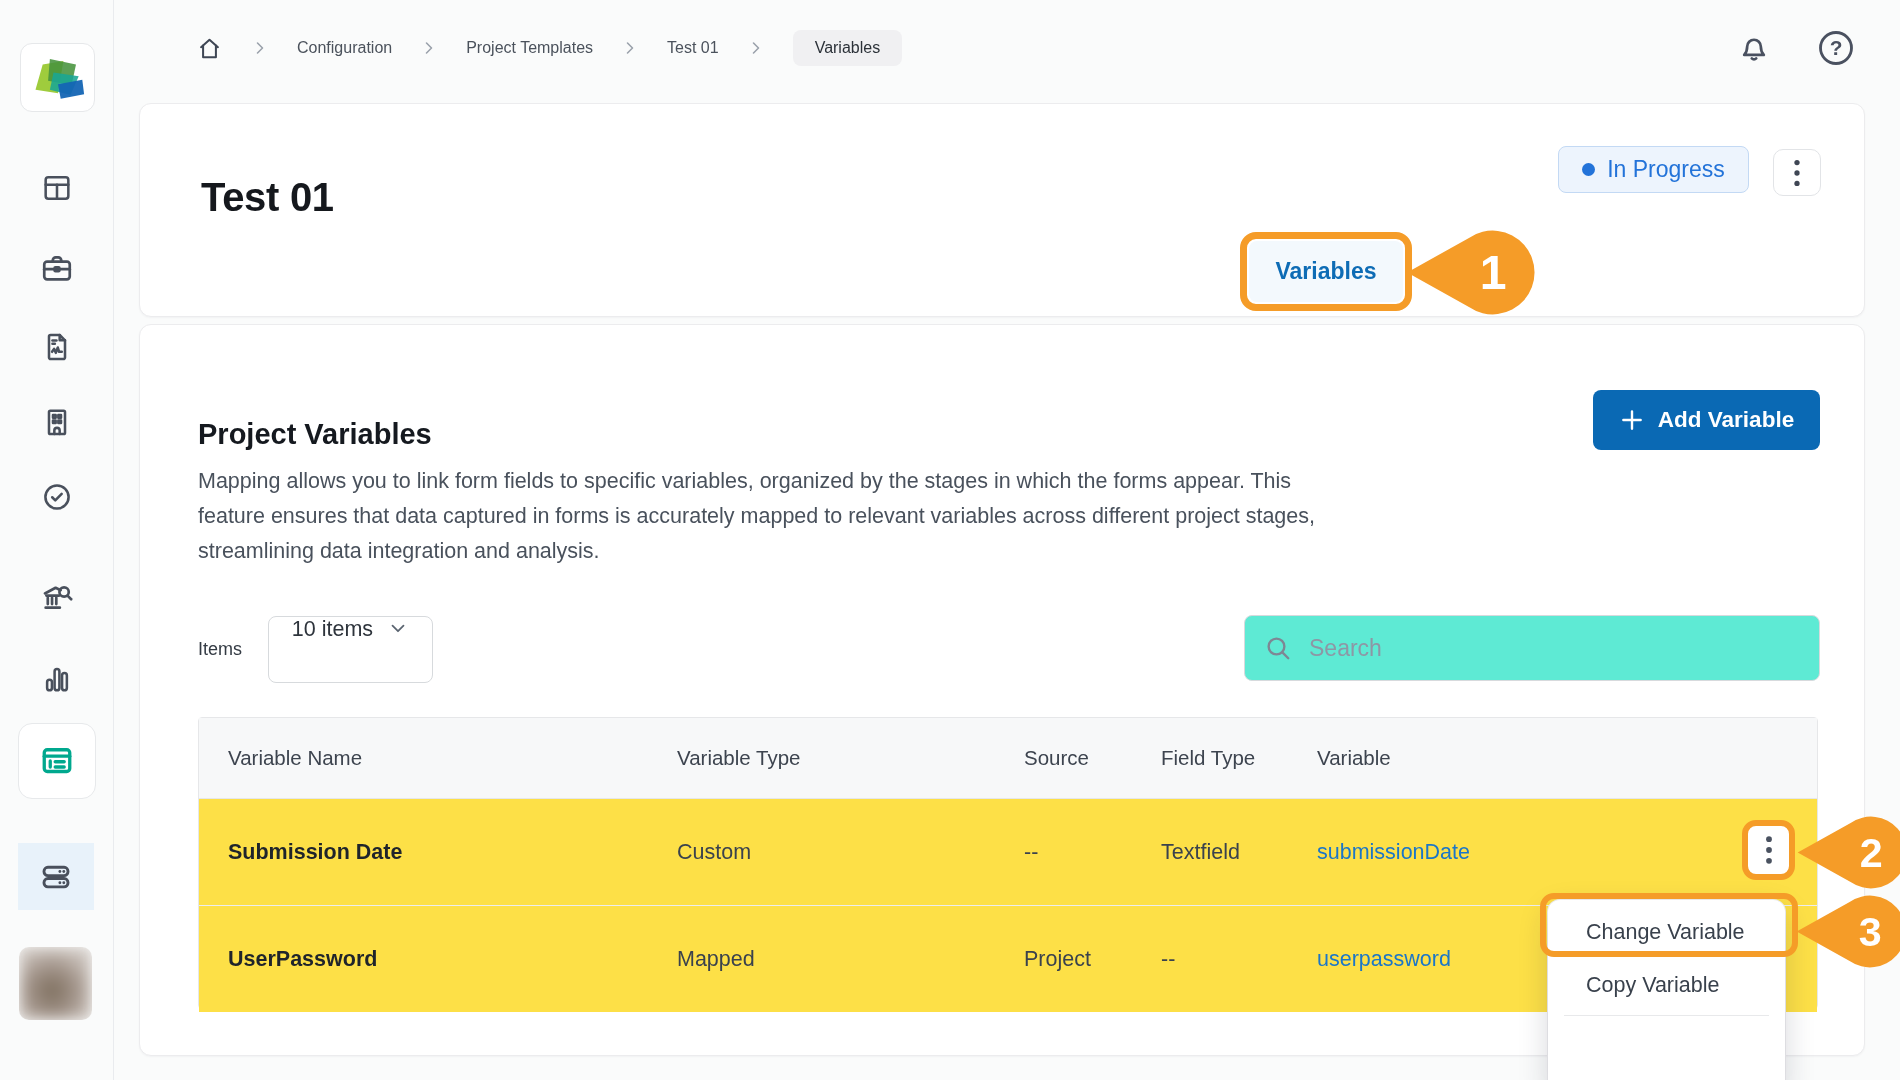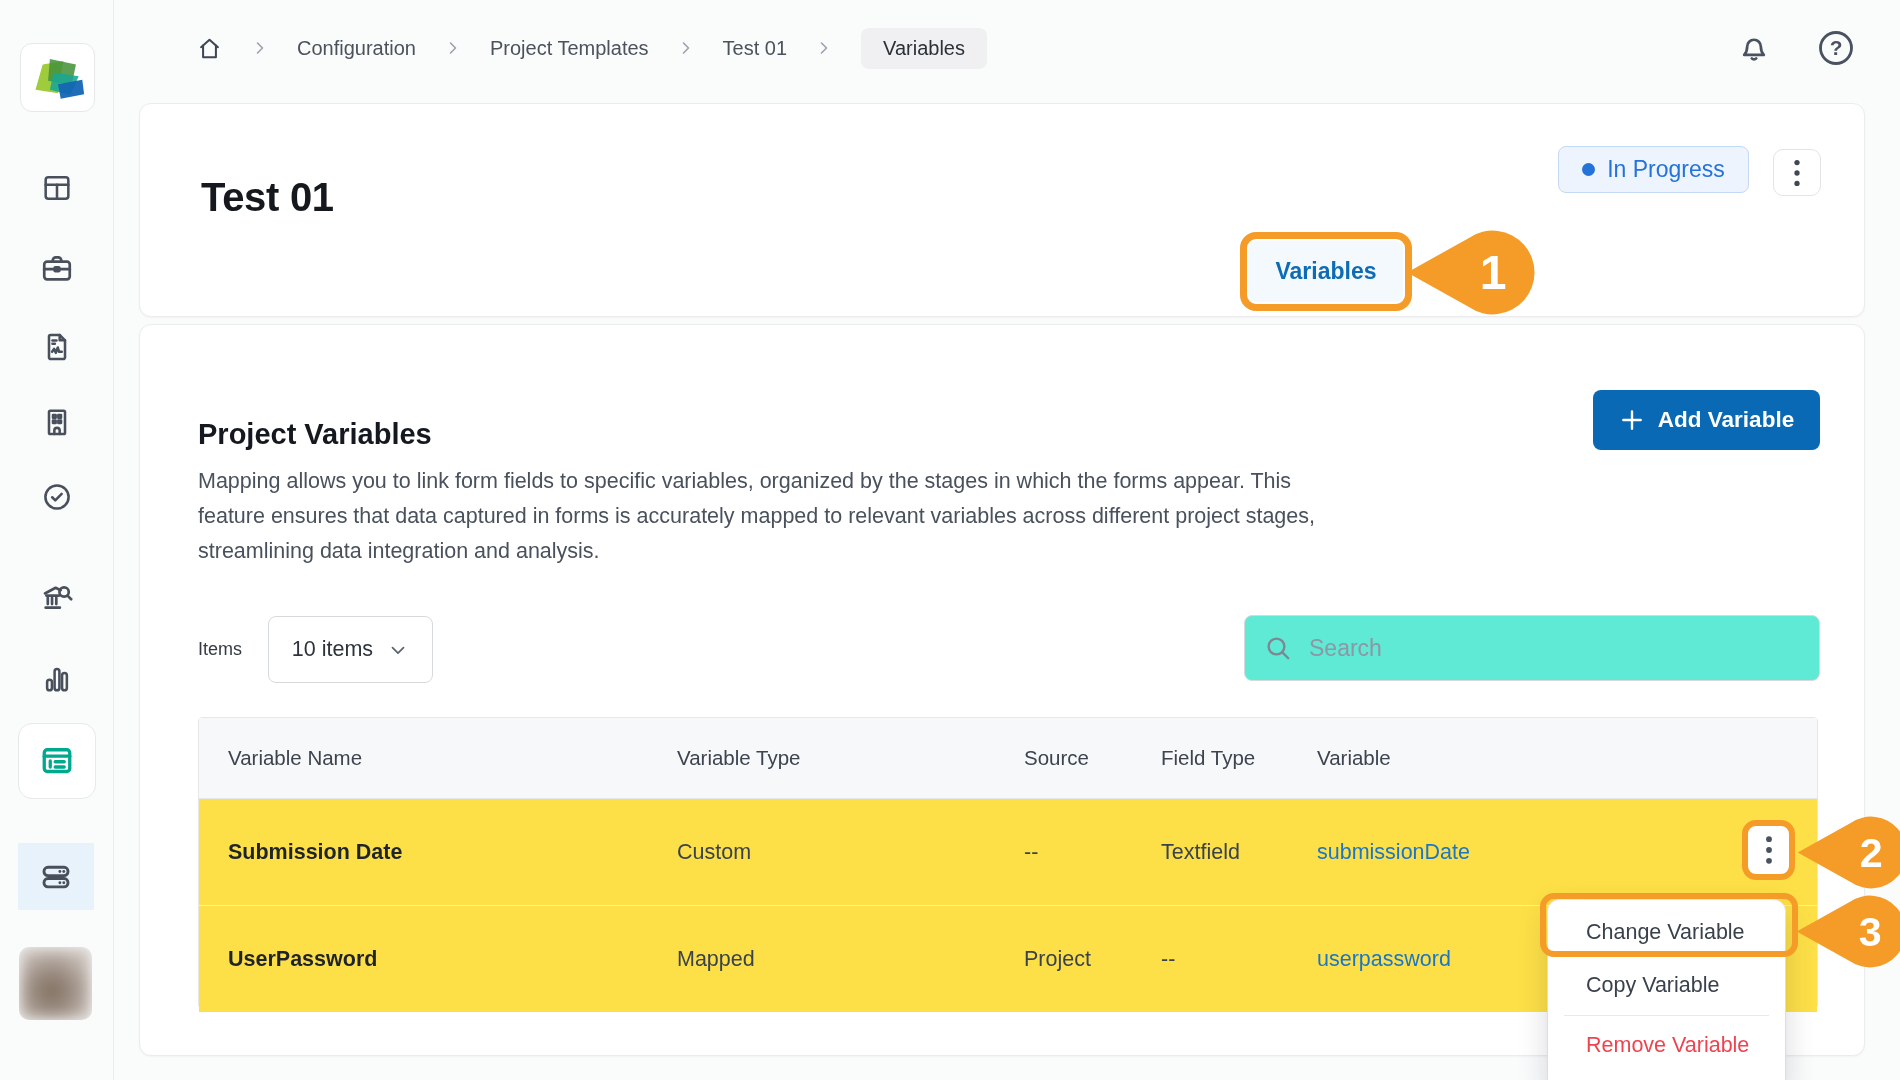--- a/index.html
+++ b/index.html
@@ -11,21 +11,21 @@
   .nav-item{position:absolute;left:37px;width:40px;height:40px;display:flex;align-items:center;justify-content:center;cursor:pointer;}
   .nav-card{position:absolute;left:18px;top:723px;width:76px;height:74px;background:#fff;border:1px solid #e7e9eb;border-radius:14px;display:flex;align-items:center;justify-content:center;cursor:pointer;}
   .nav-hl{position:absolute;left:18px;top:843px;width:76px;height:67px;background:#e8f2fa;display:flex;align-items:center;justify-content:center;cursor:pointer;}
   .avatar{position:absolute;left:19px;top:947px;width:73px;height:73px;border-radius:10px;overflow:hidden;cursor:pointer;}
   .avatar-blur{width:100%;height:100%;filter:blur(7px);
     background:radial-gradient(circle at 45% 60%,#7d6e5d,#a2948a 40%,#c6bdb6 68%,#d8d3cf 100%);}
   .icn{stroke:#49505c;stroke-width:1.9;fill:none;stroke-linecap:round;stroke-linejoin:round;}
   .icn-teal{stroke:#00A88E;stroke-width:2.2;fill:none;stroke-linecap:round;stroke-linejoin:round;}
   
   .breadcrumb{position:absolute;left:196px;top:24px;height:48px;display:flex;align-items:center;gap:27px;}
-  .crumb{font-size:20px;color:#4b525c;cursor:pointer;white-space:nowrap;}
+  .crumb{font-size:16px;color:#4b525c;cursor:pointer;white-space:nowrap;}
   .crumb-pill{background:#f0f0f2;border-radius:8px;padding:9px 22px;color:#2b3138;font-weight:500;}
   .topbtn{position:absolute;top:26px;width:44px;height:44px;display:flex;align-items:center;justify-content:center;cursor:pointer;}
   
   .card{position:absolute;background:#fff;border:1px solid #ececee;border-radius:12px;box-shadow:0 1px 2px rgba(20,30,50,.04);}
   .card1{left:139px;top:103px;width:1724px;height:212px;}
   .card2{left:139px;top:324px;width:1724px;height:730px;}
   .page-title{position:absolute;left:61px;top:44px;font-size:40px;font-weight:700;color:#15181d;letter-spacing:-.3px;}
   .badge{position:absolute;left:1418px;top:42px;width:191px;height:47px;background:#edf4fd;border:1.5px solid #c3d9f4;border-radius:8px;
          display:flex;align-items:center;justify-content:center;gap:12px;box-sizing:border-box;cursor:pointer;}
   .badge-dot{width:13px;height:13px;border-radius:50%;background:#2373D9;}
@@ -43,21 +43,21 @@
   .hl-kebab{left:1742px;top:820px;width:53px;height:60px;background:#fff;display:flex;align-items:center;justify-content:center;cursor:pointer;}
   .hl-menu{left:1540px;top:893px;width:258px;height:64px;z-index:35;background:transparent;}
   
   .sec-heading{position:absolute;left:58px;top:69px;font-size:29px;font-weight:700;color:#15191f;}
   .sec-desc{position:absolute;left:58px;top:117px;width:1340px;font-size:21.5px;line-height:35px;color:#49515c;white-space:pre-line;}
   .add-btn{position:absolute;left:1453px;top:65px;width:227px;height:60px;background:#0A69B4;border-radius:8px;border:none;
            display:flex;align-items:center;justify-content:center;gap:13px;color:#fff;font-size:22.5px;font-weight:600;cursor:pointer;
            font-family:"Liberation Sans",sans-serif;}
   .items-label{position:absolute;left:58px;top:291px;height:67px;display:flex;align-items:center;font-size:18px;color:#343b44;}
   .items-select{position:absolute;left:128px;top:291px;width:165px;height:67px;border:1px solid #d7dadd;border-radius:8px;background:#fff;
-                display:flex;align-items:center;justify-content:center;gap:14px;font-size:21.5px;color:#2e343c;cursor:pointer;box-sizing:border-box;}
+                display:flex;justify-content:center;gap:14px;font-size:21.5px;color:#2e343c;cursor:pointer;box-sizing:border-box;}
   .search-box{position:absolute;left:1104px;top:290px;width:576px;height:66px;border:1px solid #d7dadd;border-radius:8px;background:#5eead4;
               display:flex;align-items:center;padding:0 18px;gap:14px;box-sizing:border-box;}
   .search-box input{border:none;outline:none;flex:1;font-size:23px;color:#2e343c;font-family:"Liberation Sans",sans-serif;background:transparent;}
   .search-box input::placeholder{color:#8d97a5;}
   
   .tbl{position:absolute;left:58px;top:392px;width:1620px;height:292px;border:1px solid #e6e7e9;border-radius:4px;box-sizing:border-box;}
   .tbl-head{position:relative;height:80px;background:#f7f8f9;border-bottom:1px solid #e6e7e9;}
   .tbl-row{position:relative;height:106px;border-bottom:1px solid #ecedef;background:#fde047;}
   .tbl-row:last-child{border-bottom:none;}
   .th{position:absolute;top:0;height:100%;display:flex;align-items:center;font-size:20.5px;font-weight:500;color:#3d444f;}
@@ -302,21 +302,20 @@
       <circle cx="5" cy="4" r="2.4" fill="#4a5260"></circle>
         <circle cx="5" cy="13" r="2.4" fill="#4a5260"></circle>
         <circle cx="5" cy="22" r="2.4" fill="#4a5260"></circle>
     </svg>
   </div>
 
   <div class="menu">
     <div class="menu-item">Change Variable</div>
     <div class="menu-item">Copy Variable</div>
     <div class="menu-divider"></div>
-    <div class="menu-item danger">Remove Variable</div>
   </div>
   <div class="hl-box hl-menu"></div>
 
   <svg class="callout" style="left:1404px;top:224px;width:132px;height:97px;" viewBox="0 0 126 92">
     <path d="M3 46 L62 13 A40 40 0 1 1 62 79 Z"></path>
     <text x="85" y="62">1</text>
   </svg>
   <svg class="callout" style="left:1795px;top:811px;width:113px;height:83px;" viewBox="0 0 126 92">
     <path d="M3 46 L62 13 A40 40 0 1 1 62 79 Z"></path>
     <text x="85" y="62">2</text>

